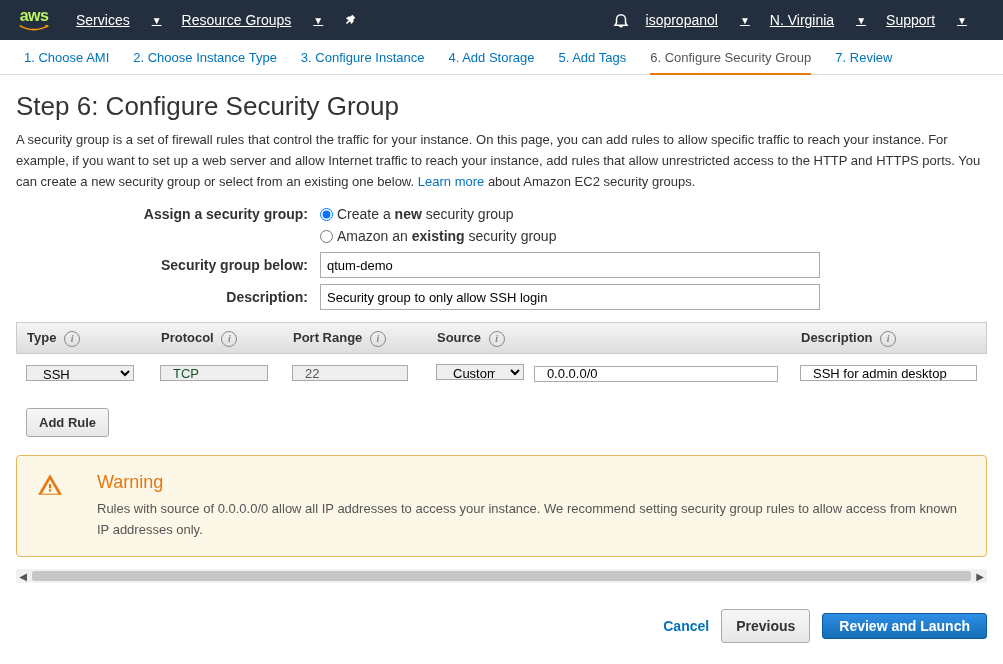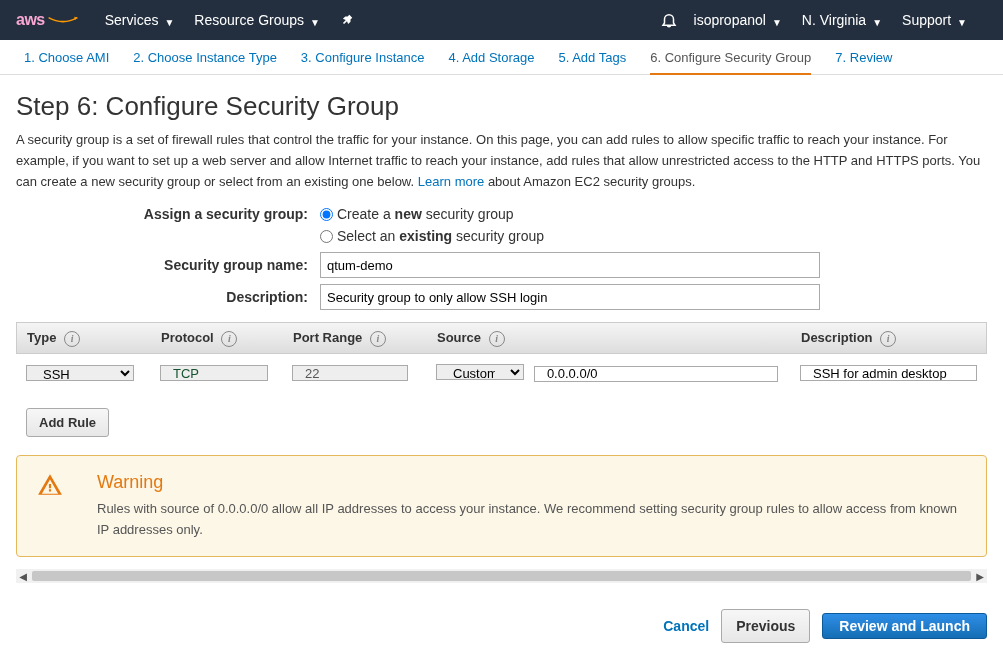--- a/index.html
+++ b/index.html
@@ -1,22 +1,22 @@
 <!DOCTYPE html>
 <html><head>
 <meta charset="utf-8">
 <style>
   * { box-sizing: border-box; margin: 0; padding: 0; }
   body { font-family: "Helvetica Neue", Arial, sans-serif; font-size: 14px; color: #333; background: #fff; width: 1003px; }
   
   
   .topnav { background: #232f3e; height: 40px; display: flex; align-items: center; padding: 0 16px; color: #fff; }
-  .aws-logo { color: #f9a8d4; font-weight: bold; font-size: 16px; margin-right: 24px; display: flex; flex-direction: row; align-items: center; line-height: 1; }
+  .aws-logo { color: #bef264; font-weight: bold; font-size: 16px; margin-right: 24px; display: flex; flex-direction: column; align-items: center; line-height: 1; }
   .aws-logo .swoosh { width: 36px; height: 8px; }
-  .nav-item { color: #fff; margin-right: 20px; font-size: 14px; display: flex; align-items: flex-end; gap: 6px; cursor: pointer; }
+  .nav-item { color: #fff; margin-right: 20px; font-size: 14px; display: flex; align-items: center; gap: 22px; cursor: pointer; text-decoration: underline; }
   .nav-spacer { flex: 1; }
   .pin-icon { color: #fff; font-size: 14px; }
   .bell-icon { margin-right: 16px; }
   .caret { font-size: 10px; }
 
   
   .wizard-tabs { display: flex; gap: 24px; padding: 10px 24px 0 24px; border-bottom: 1px solid #ddd; font-size: 13px; }
   .wizard-tab { color: #0073bb; padding-bottom: 8px; cursor: pointer; white-space: nowrap; }
   .wizard-tab.active { color: #555; border-bottom: 2px solid #e47911; margin-bottom: -1px; }
 
@@ -139,25 +139,25 @@
       <div class="form-label">Assign a security group:</div>
       <div class="form-value">
         <input type="radio" name="sg" checked="" style="">
         <span class="radio-label"><span>Create a </span><b>new</b><span> security group</span></span>
       </div>
     </div>
     <div class="form-row">
       <div class="form-label"></div>
       <div class="form-value">
         <input type="radio" name="sg" style="">
-        <span class="radio-label"><span>Select an </span><b>existing</b><span> security group</span></span>
+        <span class="radio-label"><span>Amazon an </span><b>existing</b><span> security group</span></span>
       </div>
     </div>
     <div class="form-row" style="margin-top:8px;">
-      <div class="form-label">Security group name:</div>
+      <div class="form-label">Security group below:</div>
       <div class="form-value">
         <input type="text" value="qtum-demo" style="">
       </div>
     </div>
     <div class="form-row">
       <div class="form-label">Description:</div>
       <div class="form-value">
         <input type="text" value="Security group to only allow SSH login" style="">
       </div>
     </div>

